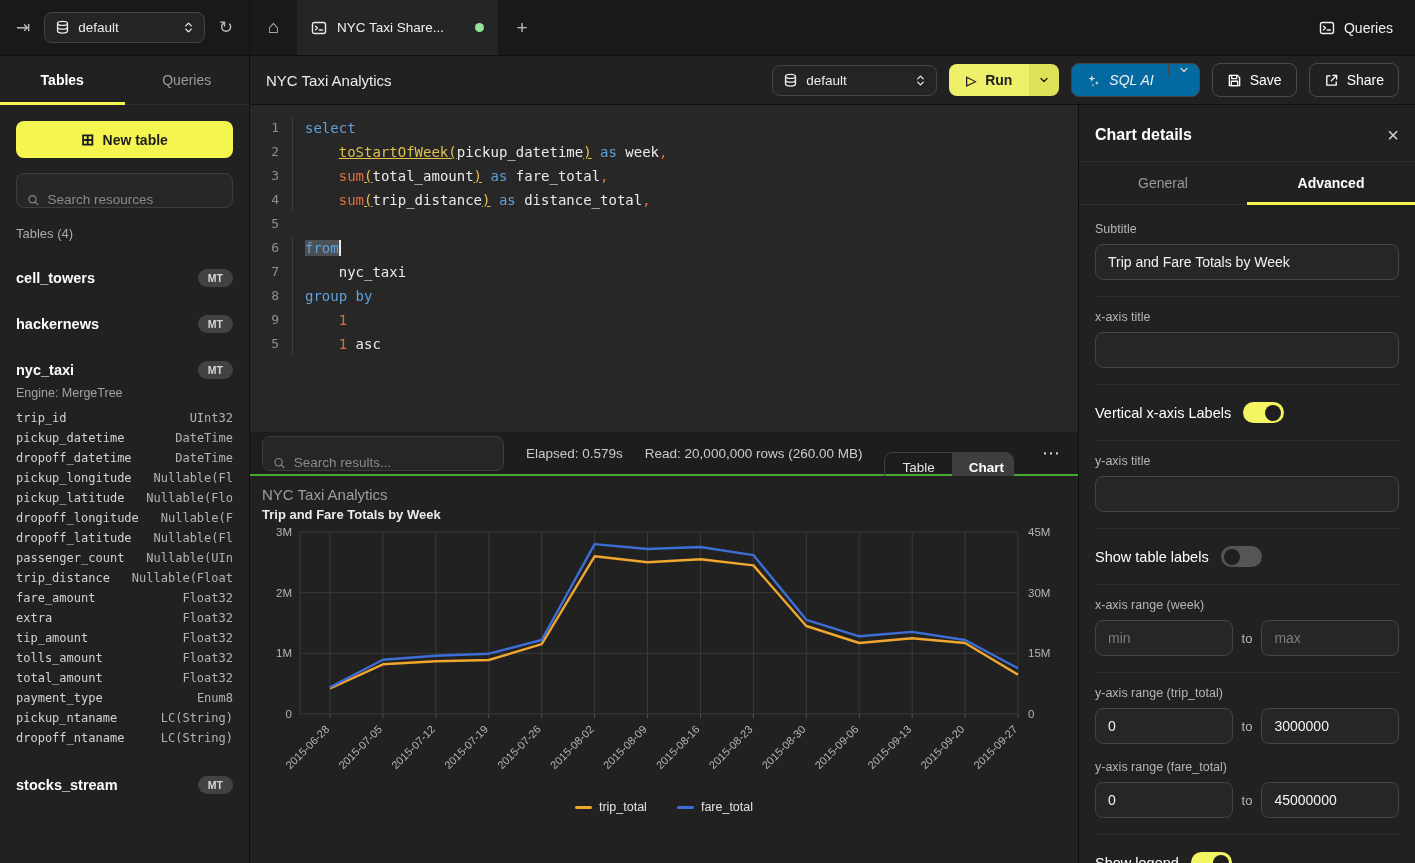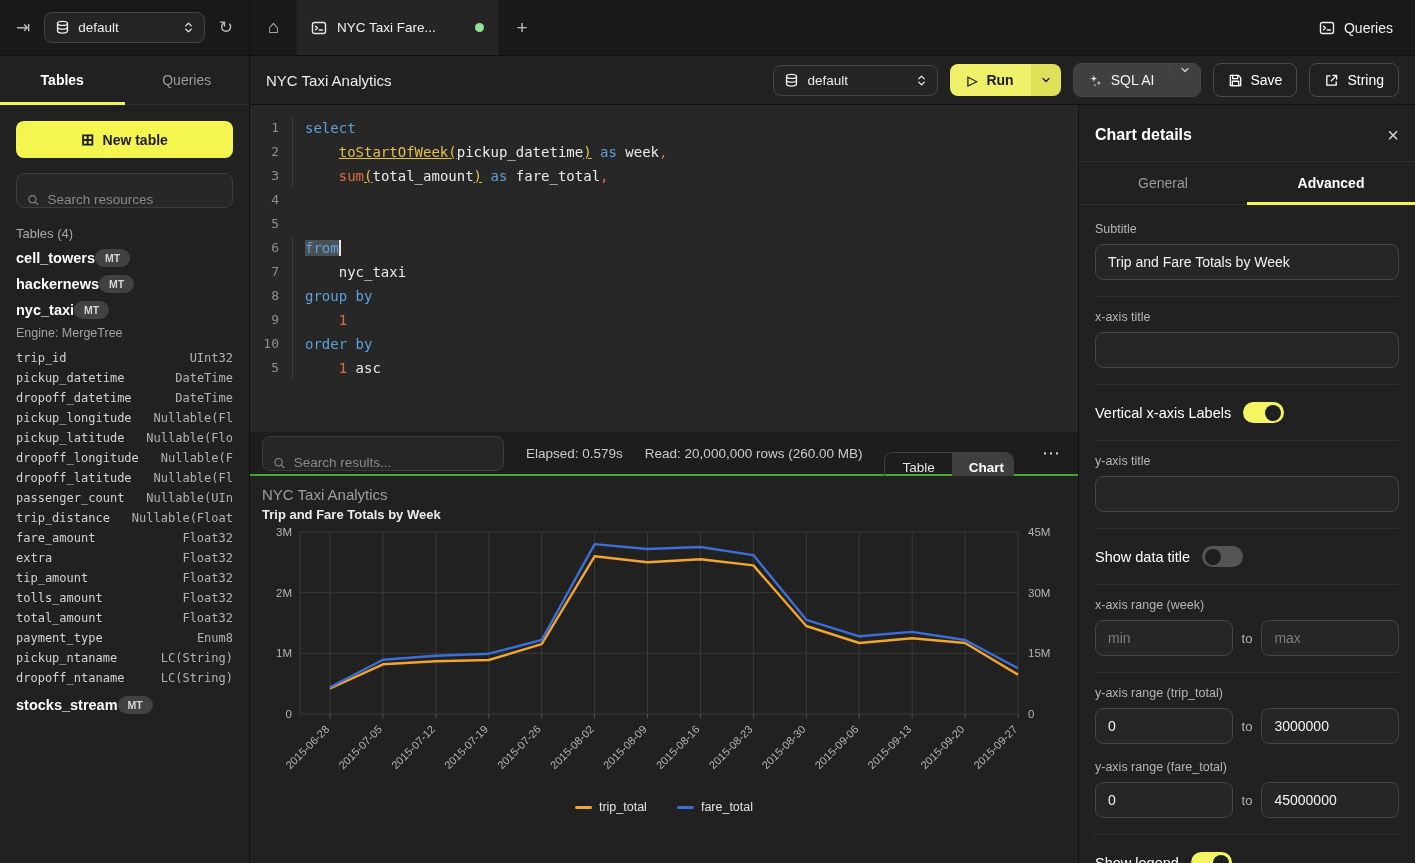--- a/index.html
+++ b/index.html
@@ -29,39 +29,39 @@
   .sb-tabs { height:49px; display:flex; border-bottom:1px solid #2e2e2e; flex:none;}
   .sb-tab { flex:1; display:flex; align-items:center; justify-content:center; font-size:14px; color:#9a9a9a; cursor:pointer; position:relative;}
   .sb-tab.active { color:#ffffff; font-weight:600;}
   .sb-tab.active::after { content:""; position:absolute; left:0; right:0; bottom:-1px; height:3px; background:#f4f54e;}
   .sb-body { padding:16px 16px 0; overflow:hidden;}
   .new-table { width:100%; height:37px; background:#f4f54e; border:none; border-radius:8px; color:#1c1c1c; font-size:14px; font-weight:600; display:flex; align-items:center; justify-content:center; gap:8px; cursor:pointer; font-family:inherit;}
   .search-box { margin-top:15px; display:flex; align-items:flex-end; gap:8px; background:#272727; border:1px solid #3d3d3d; border-radius:8px; height:35px; padding:0 10px; color:#8a8a8a;}
   .search-box input { background:none; border:none; outline:none; color:#e8e8e8; font-size:13.5px; width:100%; font-family:inherit;}
   .search-box input::placeholder { color:#8a8a8a;}
   .sb-section { margin-top:18px; font-size:13px; color:#a9a9a9;}
-  .tbl-row { display:flex; align-items:center; margin-top:8px; cursor:pointer;}
+  .tbl-row { display:flex; align-items:center; justify-content:space-between; margin-top:28px; cursor:pointer;}
   .tbl-name { font-size:14.5px; color:#fbfbfb; font-weight:600;}
   .badge { background:#424242; color:#d6d6d6; font-size:10.5px; font-weight:700; border-radius:10px; padding:3px 10px;}
   .engine { margin-top:7px; font-size:12.5px; color:#a3a3a3;}
   .cols { margin-top:8px; }
   .col-row { display:flex; justify-content:space-between; font-family:"DejaVu Sans Mono", monospace; font-size:12px; line-height:20px; }
   .col-name { color:#d3d3d3; white-space:nowrap;}
   .col-type { color:#b3b3b3; white-space:nowrap;}
 
   
   .main-wrap { flex:1; display:flex; flex-direction:column; min-width:0;}
   .toolbar { height:49px; background:#212121; border-bottom:1px solid #101010; display:flex; align-items:center; padding:0 16px; gap:12px; flex:none;}
   .tb-title { font-size:15px; color:#ececec; font-weight:500; margin-right:auto;}
   .toolbar .dd { flex:none; width:165px;}
   .run { display:flex; border-radius:8px; overflow:hidden; cursor:pointer;}
   .run-main { background:#eef06a; color:#1d1d1d; font-weight:600; font-size:14px; padding:8px 17px; display:flex; align-items:center; gap:9px;}
   .run-chev { background:#dfe159; color:#1d1d1d; display:flex; align-items:center; padding:0 9px;}
   .ghost-btn { display:flex; align-items:center; gap:8px; background:none; border:1px solid #4a4a4a; border-radius:8px; color:#ffffff; font-size:14px; font-weight:500; padding:8px 14px; cursor:pointer; font-family:inherit;}
-  .sqlai { display:flex; align-items:flex-start; background:#404040; border:1px solid #454545; border-radius:8px; overflow:hidden; cursor:pointer;}
+  .sqlai { display:flex; align-items:flex-start; background:#0369a1; border:1px solid #454545; border-radius:8px; overflow:hidden; cursor:pointer;font-style:italic;}
   .sqlai-main { display:flex; align-items:center; gap:8px; padding:8px 14px; font-size:14px; font-weight:500; color:#f0f0f0;}
   .sqlai-chev { display:flex; align-items:center; padding:0 9px; border-left:1px solid #454545; color:#cfcfcf;}
 
   .content-row { flex:1; display:flex; min-height:0;}
   .main { width:828px; display:flex; flex-direction:column; min-width:0;}
 
   
   .editor { height:327px; background:#272727; padding:11px 0; overflow:hidden; flex:none; cursor:text;}
   .ed-line { display:flex; font-family:"DejaVu Sans Mono", monospace; font-size:14px; line-height:24px;}
   .ln { width:42px; flex:none; text-align:right; padding-right:13px; color:#8f8f8f; font-size:13px;}
@@ -140,21 +140,21 @@
     <button class="icon-btn">↻</button>
   </div>
   <div class="tabstrip">
     <button class="home-btn">⌂</button>
     <div class="tab">
       <svg class="ic" width="16" height="16" viewBox="0 0 16 16">
           <rect x="1.5" y="2.5" width="13" height="11" rx="2"></rect>
           <path d="M4.5 6.2 6.5 8l-2 1.8"></path>
           <path d="M8.2 10h3.2"></path>
         </svg>
-      <span class="tab-title">NYC Taxi Fare...</span>
+      <span class="tab-title">NYC Taxi Share...</span>
       <span class="tab-dot"></span>
     </div>
     <button class="plus-btn">+</button>
   </div>
   <div class="tb-right">
     <svg class="ic" width="16" height="16" viewBox="0 0 16 16">
         <rect x="1.5" y="2.5" width="13" height="11" rx="2"></rect>
         <path d="M4.5 6.2 6.5 8l-2 1.8"></path>
         <path d="M8.2 10h3.2"></path>
       </svg>
@@ -322,21 +322,21 @@
             <rect x="4.6" y="8.8" width="6.8" height="4.7"></rect>
           </svg>
         <span>Save</span>
       </button>
       <button class="ghost-btn">
         <svg class="ic" width="15" height="15" viewBox="0 0 16 16">
             <path d="M6.5 3H3v10h10V9.5"></path>
             <path d="M9.5 2.5H13.5V6.5"></path>
             <path d="M13.2 2.8 7.8 8.2"></path>
           </svg>
-        <span>String</span>
+        <span>Share</span>
       </button>
     </div>
 
     <div class="content-row">
       <div class="main">
 
         <div class="editor" id="editor">
             <div class="ed-line">
             <span class="ln">1</span>
             <span class="code"><span class="kw">select</span></span>
@@ -344,43 +344,40 @@
             <div class="ed-line">
             <span class="ln">2</span>
             <span class="code"><span class="id">    </span><span class="fn">toStartOfWeek(</span><span class="id">pickup_datetime</span><span class="fn">)</span><span class="id"> </span><span class="kw">as</span><span class="id"> week</span><span class="ag">,</span></span>
           </div>
             <div class="ed-line">
             <span class="ln">3</span>
             <span class="code"><span class="id">    </span><span class="ag">sum</span><span class="fn">(</span><span class="id">total_amount</span><span class="fn">)</span><span class="id"> </span><span class="kw">as</span><span class="id"> fare_total</span><span class="ag">,</span></span>
           </div>
             <div class="ed-line">
             <span class="ln">4</span>
+            <span class="code"><span class="id">    </span><span class="ag">sum</span><span class="fn">(</span><span class="id">trip_distance</span><span class="fn">)</span><span class="id"> </span><span class="kw">as</span><span class="id"> distance_total</span><span class="ag">,</span></span>
           </div>
             <div class="ed-line">
             <span class="ln">5</span>
           </div>
             <div class="ed-line">
             <span class="ln">6</span>
             <span class="code"><span class="kw sel">from</span></span>
           </div>
             <div class="ed-line">
             <span class="ln">7</span>
             <span class="code"><span class="id">    nyc_taxi</span></span>
           </div>
             <div class="ed-line">
             <span class="ln">8</span>
             <span class="code"><span class="kw">group by</span></span>
           </div>
             <div class="ed-line">
             <span class="ln">9</span>
             <span class="code"><span class="id">    </span><span class="ag">1</span></span>
-          </div>
-            <div class="ed-line">
-            <span class="ln">10</span>
-            <span class="code"><span class="kw">order by</span></span>
           </div>
             <div class="ed-line">
             <span class="ln">5</span>
             <span class="code"><span class="id">    </span><span class="ag">1</span><span class="id"> asc</span></span>
           </div>
           </div>
 
         <div class="results-bar">
           <div class="search-box">
             <svg class="ic" width="14" height="14" viewBox="0 0 16 16">
@@ -499,21 +496,21 @@
                 <div class="knob"></div>
               </div>
           </div>
           <div class="pdivider"></div>
           <div class="fgroup">
             <div class="flabel">y-axis title</div>
             <input class="finput" value="" style="">
           </div>
           <div class="pdivider"></div>
           <div class="toggle-row">
-            <span class="toggle-label">Show data title</span>
+            <span class="toggle-label">Show table labels</span>
             <div class="toggle off">
                 <div class="knob"></div>
               </div>
           </div>
           <div class="pdivider"></div>
           <div class="fgroup">
             <div class="flabel">x-axis range (week)</div>
             <div class="frow">
               <input class="finput" placeholder="min" style="">
               <span class="to-label">to</span>

